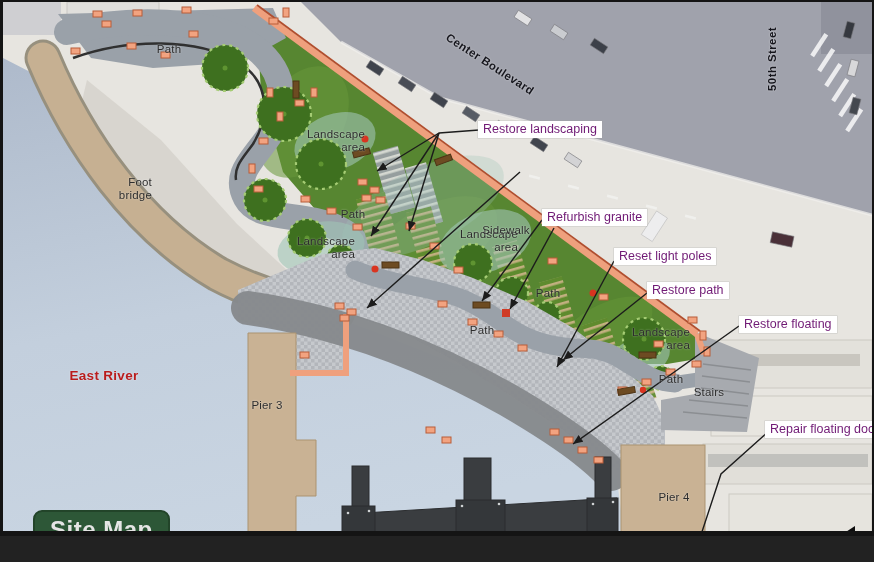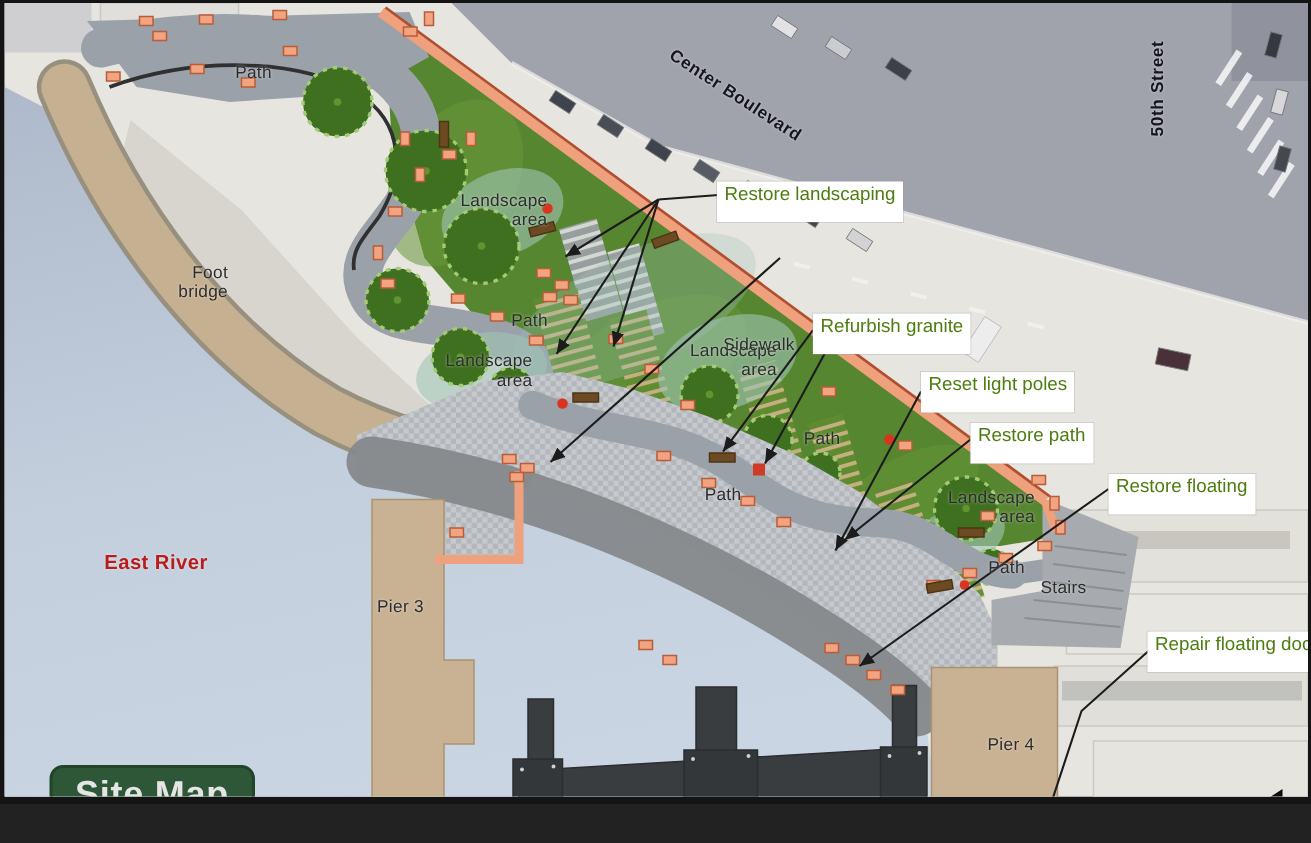--- a/index.html
+++ b/index.html
@@ -16,22 +16,22 @@
     position:absolute;transform:translate(-50%,-50%);
     font-size:11.5px;color:#2d2d2d;white-space:nowrap;letter-spacing:.2px;
     text-shadow:0 0 2px rgba(255,255,255,.55);
   }
   .wrap{white-space:normal;text-align:right;line-height:1.12;}
   .river{font-size:13.5px;font-weight:bold;color:#b91c1c;letter-spacing:.3px;}
   .street{font-weight:bold;font-size:11.5px;color:#15151c;letter-spacing:.4px;}
   .rot-blvd{transform:translate(-50%,-50%) rotate(33deg);}
   .rot-50th{transform:translate(-50%,-50%) rotate(-90deg);}
   .callout{
-    position:absolute;background:#ffffff;color:#4d7c0f;
-    font-size:12.5px;padding:1px 5px 12px;white-space:nowrap;
+    position:absolute;background:#ffffff;color:#701a75;
+    font-size:12.5px;padding:1px 5px 2px;white-space:nowrap;
     box-shadow:0 0 0 .5px rgba(160,160,160,.45);
   }
   .badge{
     position:absolute;left:30px;top:508px;
     background:#2d5737;border:2px solid #224429;border-radius:9px;
     color:#e5e5e5;font-size:24px;font-weight:bold;letter-spacing:.5px;
     padding:4px 15px 6px;
     text-align:right;
   }
   .north-n{

